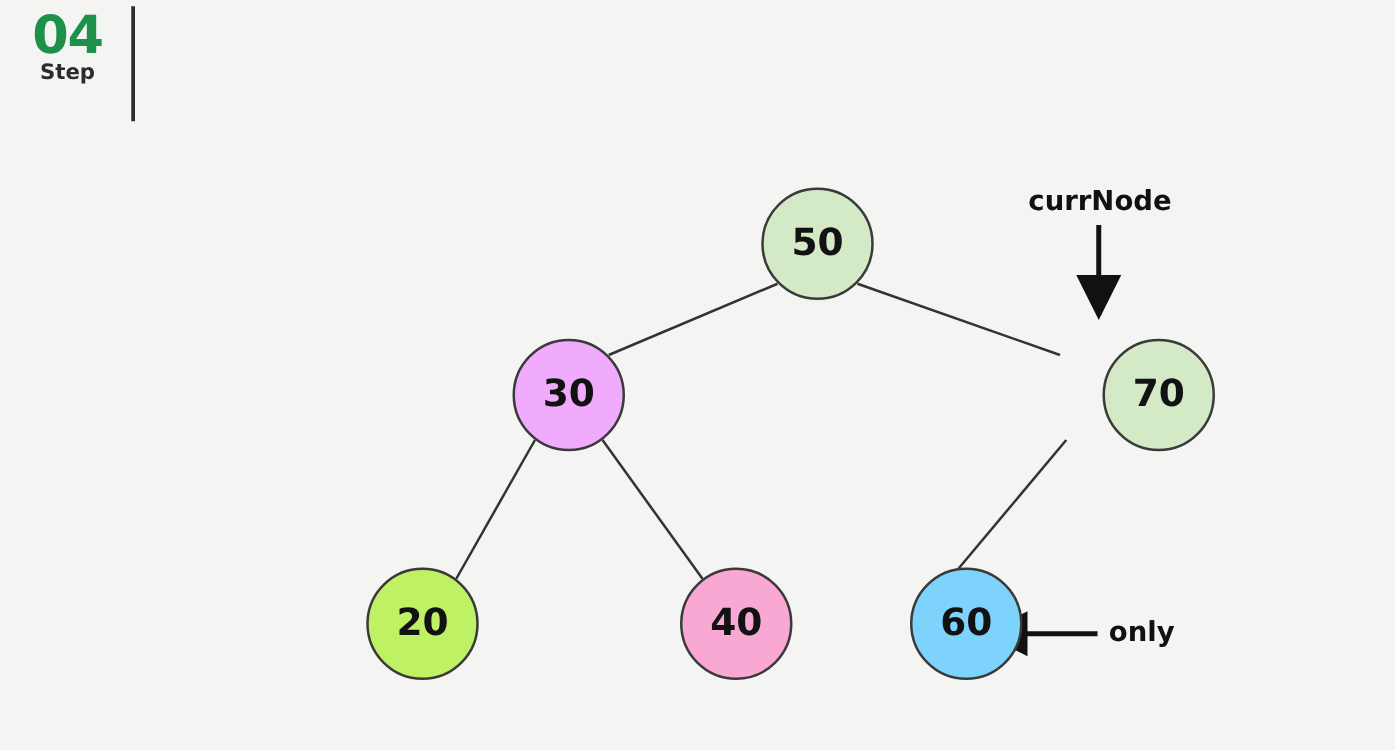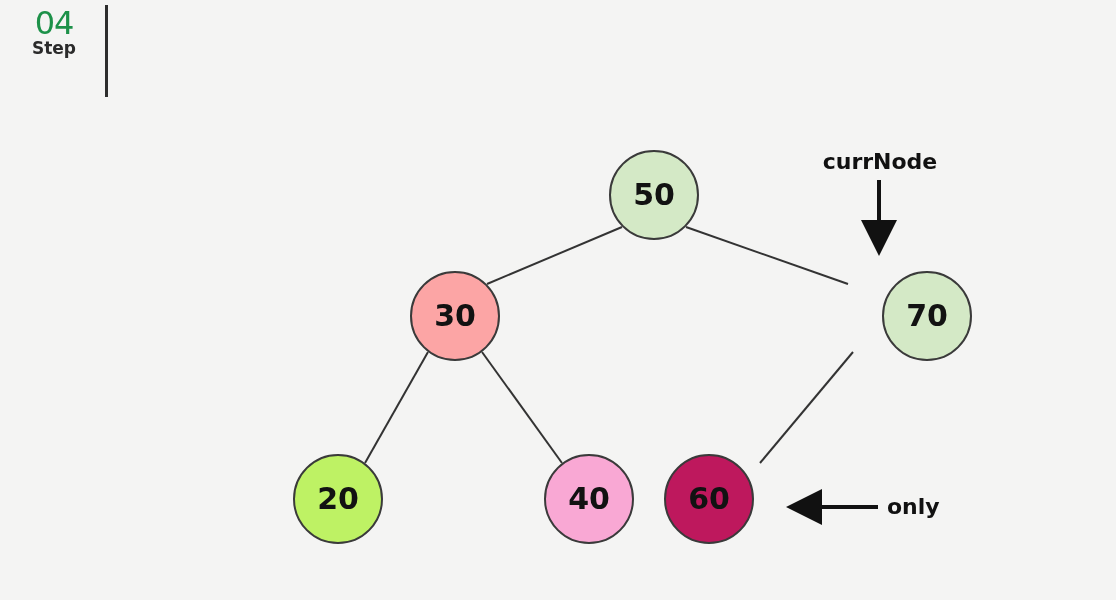--- a/index.html
+++ b/index.html
@@ -25,22 +25,22 @@
     height: 105px;
   }
   #step-block {
     position: absolute;
     left: 10px;
     top: 8px;
     width: 88px;
     text-align: center;
   }
   #step-number {
-    font-size: 32px;
-    font-weight: 400;
+    font-size: 42px;
+    font-weight: 700;
     color: #1d9149;
     line-height: 0.95;
     letter-spacing: -1px;
   }
   #step-word {
     font-size: 17px;
     font-weight: 700;
     color: #2b2b2b;
     line-height: 1.1;
     margin-top: 1px;
@@ -132,33 +132,33 @@
 
     <line x1="879" y1="180" x2="879" y2="252" stroke="#111111" stroke-width="4" marker-end="url(#arrowhead)"></line>
 
     <line x1="878" y1="507" x2="790" y2="507" stroke="#111111" stroke-width="4" marker-end="url(#arrowhead)"></line>
   </svg>
 
   <div id="nodes-layer">
       <div class="node" style="left: 609px; top: 150px; width: 90px; height: 90px; background: rgb(212, 233, 198); border-color: rgb(58, 58, 58);">
         <span class="node-label">50</span>
       </div>
-      <div class="node" style="left: 410px; top: 271px; width: 90px; height: 90px; background: #fca5a5; border-color: rgb(58, 58, 58);">
+      <div class="node" style="left: 410px; top: 271px; width: 90px; height: 90px; background: #f0abfc; border-color: rgb(58, 58, 58);">
         <span class="node-label">30</span>
       </div>
       <div class="node" style="left: 882px; top: 271px; width: 90px; height: 90px; background: rgb(212, 233, 198); border-color: rgb(58, 58, 58);">
         <span class="node-label">70</span>
       </div>
       <div class="node" style="left: 293px; top: 454px; width: 90px; height: 90px; background: #bef264; border-color: rgb(58, 58, 58);">
         <span class="node-label">20</span>
       </div>
       <div class="node" style="left: 544px; top: 454px; width: 90px; height: 90px; background: #f9a8d4; border-color: rgb(58, 58, 58);">
         <span class="node-label">40</span>
       </div>
-      <div class="node" style="left: 664px; top: 454px; width: 90px; height: 90px; background: #be185d; border-color: rgb(58, 58, 58);">
+      <div class="node" style="left: 728px; top: 454px; width: 90px; height: 90px; background: #7dd3fc; border-color: rgb(58, 58, 58);">
         <span class="node-label">60</span>
       </div>
     </div>
 
   <div class="annotation" id="ann-currnode" style="left: 880px; top: 149px; transform: translateX(-50%);">currNode</div>
   <div class="annotation" id="ann-temp" style="left: 887px; top: 494px;">only</div>
 
 </div>
 
 </body></html>

